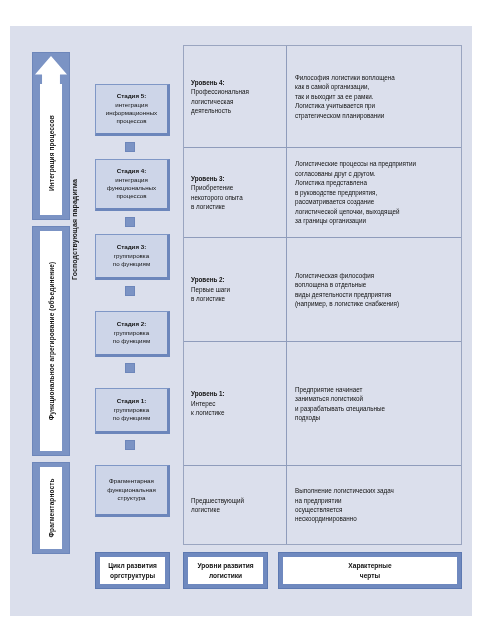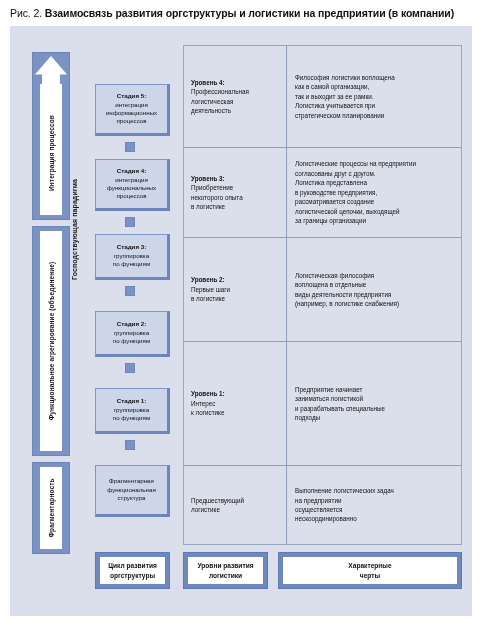--- a/index.html
+++ b/index.html
@@ -186,24 +186,20 @@
   }
   #legend-1 { left: 85px; width: 75px; height: 37px; }
   #legend-2 { left: 173px; width: 85px; height: 37px; }
   #legend-3 { left: 268px; width: 184px; height: 37px; }
 </style>
 </head>
 <body>
 
 <div id="page">
 
-  <div id="fig-title">
-    <span class="fig-no">Рис. 2.</span>
-    <span class="fig-text">Взаимосвязь развития оргструктуры и логистики на предприятии (в компании)</span>
-  </div>
 
   <div id="panel">
 
     <div id="paradigm-label">Господствующая парадигма</div>
 
     <div class="arrowseg" id="arrow-top">
       <div class="head"></div>
       <div class="inner"></div>
       <div class="vlabel">Интеграция процессов</div>
     </div>

